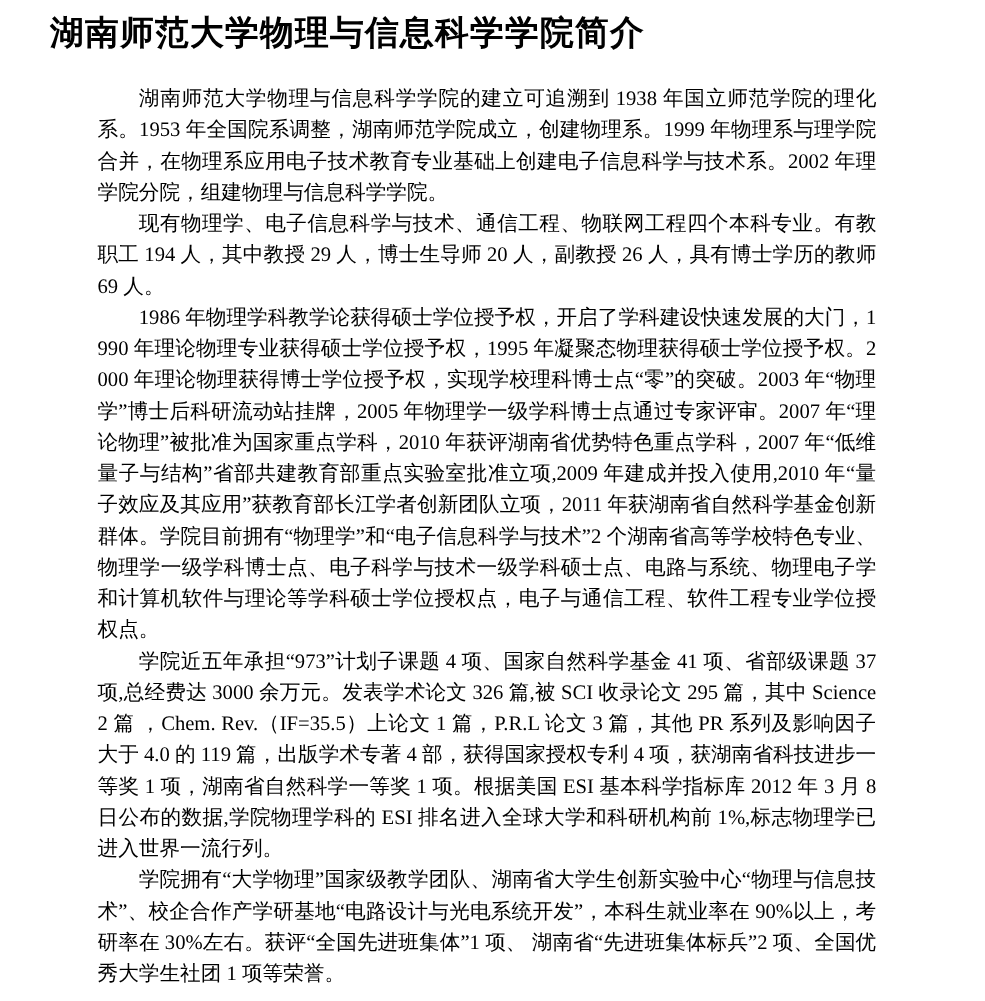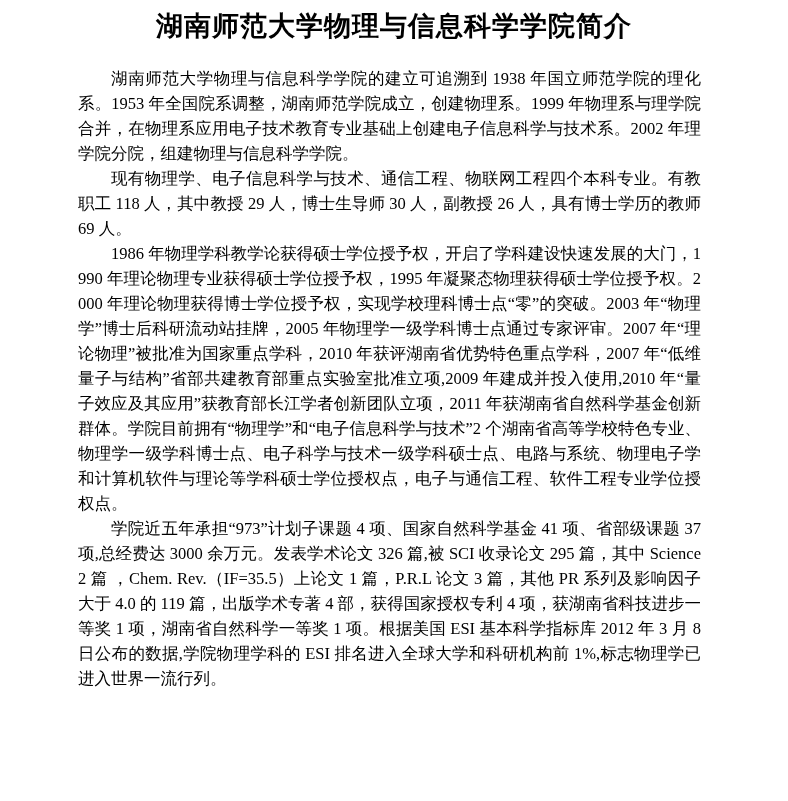--- a/index.html
+++ b/index.html
@@ -17,21 +17,21 @@
   .page {
     width: 788px;
     height: 801px;
     background: #ffffff;
     box-sizing: border-box;
     padding-top: 8px;
   }
   .doc-title {
     margin: 0;
     padding: 0 40px;
-    text-align: center;
+    text-align: left;
     font-size: 27px;
     font-weight: bold;
     line-height: 36px;
     letter-spacing: 1px;
   }
   .doc-body {
     margin-top: 22px;
     padding-left: 78px;
     padding-right: 87px;
   }
@@ -46,17 +46,18 @@
     word-break: break-all;
   }
 </style>
 </head>
 <body>
 
 <div class="page">
   <h1 class="doc-title">湖南师范大学物理与信息科学学院简介</h1>
   <div class="doc-body">
     <p>湖南师范大学物理与信息科学学院的建立可追溯到 1938 年国立师范学院的理化系。1953 年全国院系调整，湖南师范学院成立，创建物理系。1999 年物理系与理学院合并，在物理系应用电子技术教育专业基础上创建电子信息科学与技术系。2002 年理学院分院，组建物理与信息科学学院。</p>
-    <p>现有物理学、电子信息科学与技术、通信工程、物联网工程四个本科专业。有教职工 118 人，其中教授 29 人，博士生导师 30 人，副教授 26 人，具有博士学历的教师 69 人。</p>
+    <p>现有物理学、电子信息科学与技术、通信工程、物联网工程四个本科专业。有教职工 194 人，其中教授 29 人，博士生导师 20 人，副教授 26 人，具有博士学历的教师 69 人。</p>
     <p>1986 年物理学科教学论获得硕士学位授予权，开启了学科建设快速发展的大门，1990 年理论物理专业获得硕士学位授予权，1995 年凝聚态物理获得硕士学位授予权。2000 年理论物理获得博士学位授予权，实现学校理科博士点“零”的突破。2003 年“物理学”博士后科研流动站挂牌，2005 年物理学一级学科博士点通过专家评审。2007 年“理论物理”被批准为国家重点学科，2010 年获评湖南省优势特色重点学科，2007 年“低维量子与结构”省部共建教育部重点实验室批准立项,2009 年建成并投入使用,2010 年“量子效应及其应用”获教育部长江学者创新团队立项，2011 年获湖南省自然科学基金创新群体。学院目前拥有“物理学”和“电子信息科学与技术”2 个湖南省高等学校特色专业、物理学一级学科博士点、电子科学与技术一级学科硕士点、电路与系统、物理电子学和计算机软件与理论等学科硕士学位授权点，电子与通信工程、软件工程专业学位授权点。</p>
     <p>学院近五年承担“973”计划子课题 4 项、国家自然科学基金 41 项、省部级课题 37 项,总经费达 3000 余万元。发表学术论文 326 篇,被 SCI 收录论文 295 篇，其中 Science 2 篇 ，Chem. Rev.（IF=35.5）上论文 1 篇，P.R.L 论文 3 篇，其他 PR 系列及影响因子大于 4.0 的 119 篇，出版学术专著 4 部，获得国家授权专利 4 项，获湖南省科技进步一等奖 1 项，湖南省自然科学一等奖 1 项。根据美国 ESI 基本科学指标库 2012 年 3 月 8 日公布的数据,学院物理学科的 ESI 排名进入全球大学和科研机构前 1%,标志物理学已进入世界一流行列。</p>
+    <p>学院拥有“大学物理”国家级教学团队、湖南省大学生创新实验中心“物理与信息技术”、校企合作产学研基地“电路设计与光电系统开发”，本科生就业率在 90%以上，考研率在 30%左右。获评“全国先进班集体”1 项、 湖南省“先进班集体标兵”2 项、全国优秀大学生社团 1 项等荣誉。</p>
   </div>
 </div>
 
 </body></html>

